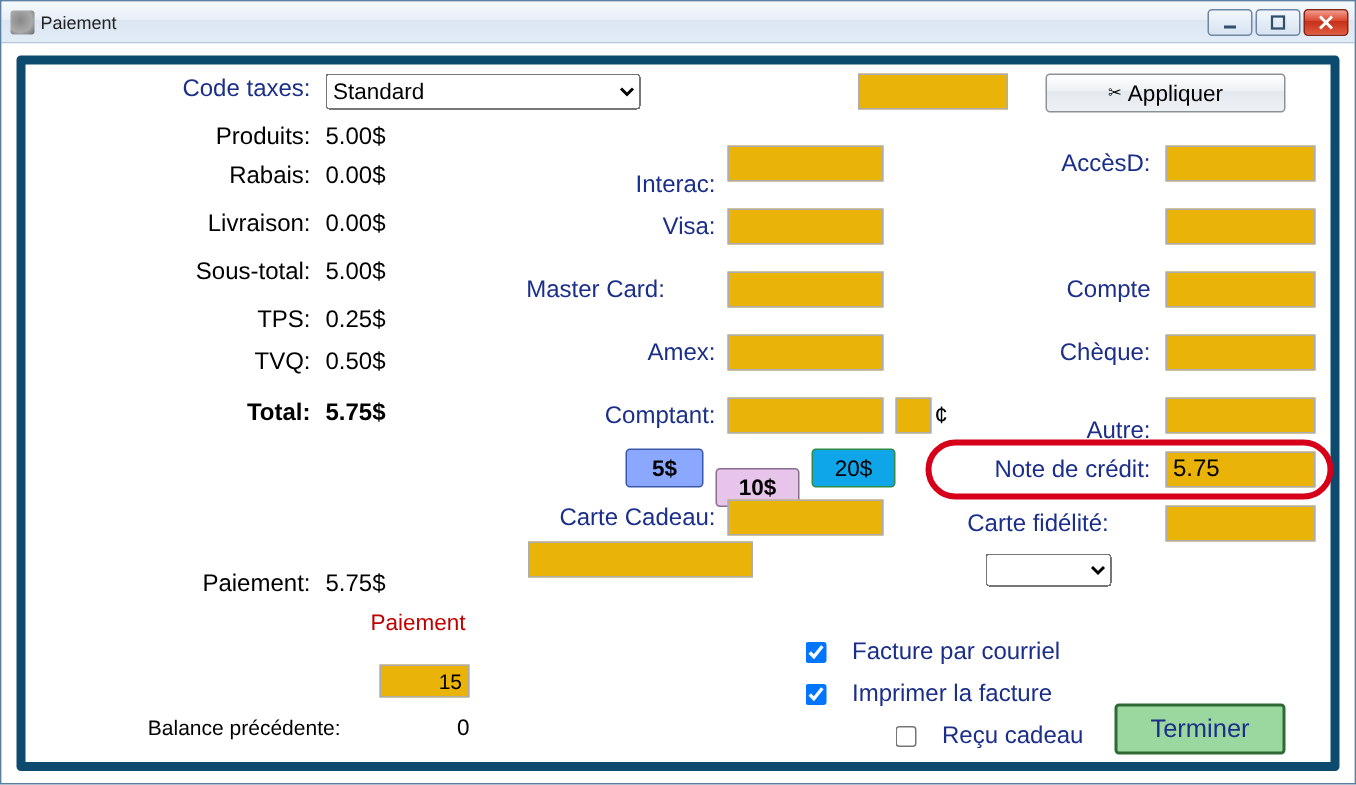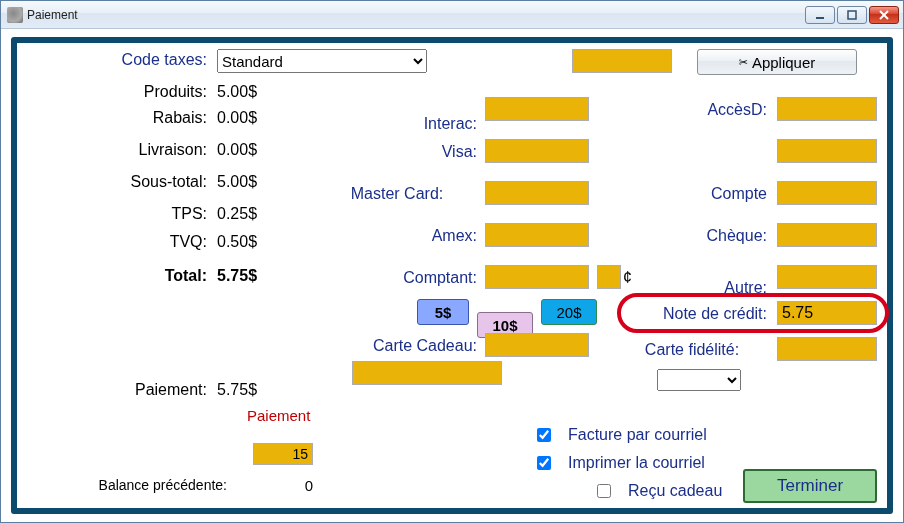--- a/index.html
+++ b/index.html
@@ -261,25 +261,25 @@
     <input class="txt" style="left: 760px; top: 294px; width: 100px;">
 
     <select class="select small" style="left:640px; top:326px;"><option></option></select>
 
     <div class="checkbox-row" style="left:516px; top:382px;">
       <input type="checkbox" checked="" style="">
       <span>Facture par courriel</span>
     </div>
     <div class="checkbox-row" style="left:516px; top:410px;">
       <input type="checkbox" checked="" style="">
-      <span>Imprimer la courriel</span>
+      <span>Imprimer la facture</span>
     </div>
     <div class="checkbox-row" style="left:576px; top:438px;">
       <input type="checkbox" style="">
       <span>Reçu cadeau</span>
     </div>
 
-    <div class="btn terminer" style="left:726px; top:426px; width:134px; height:34px;">
+    <div class="btn terminer" style="left:726px; top:426px; width:114px; height:34px;">
       <span>Terminer</span>
     </div>
 
   </div>
 </div>
 
 </body></html>

